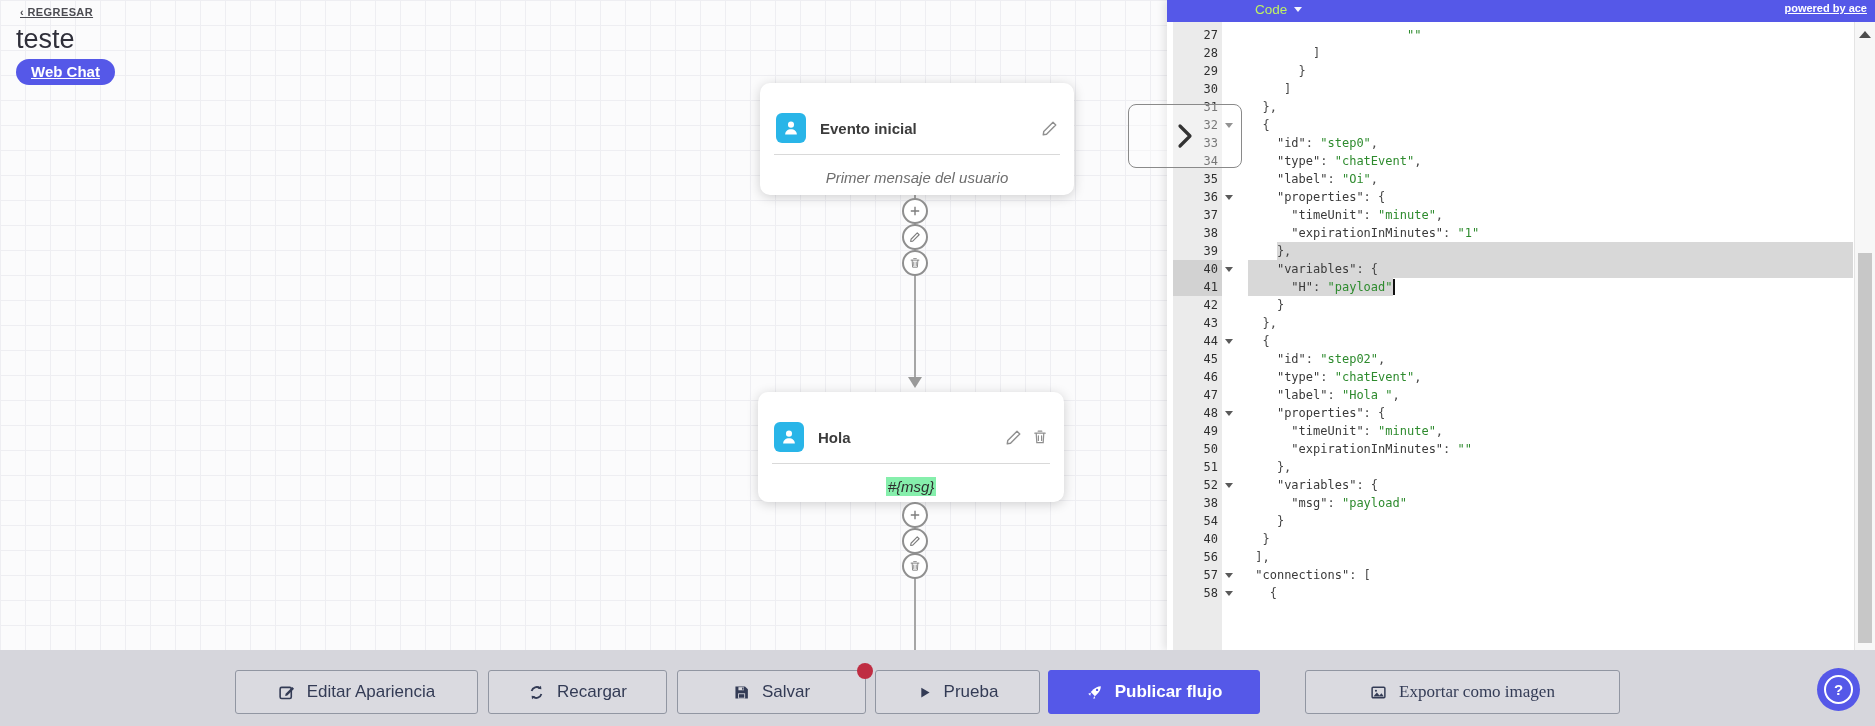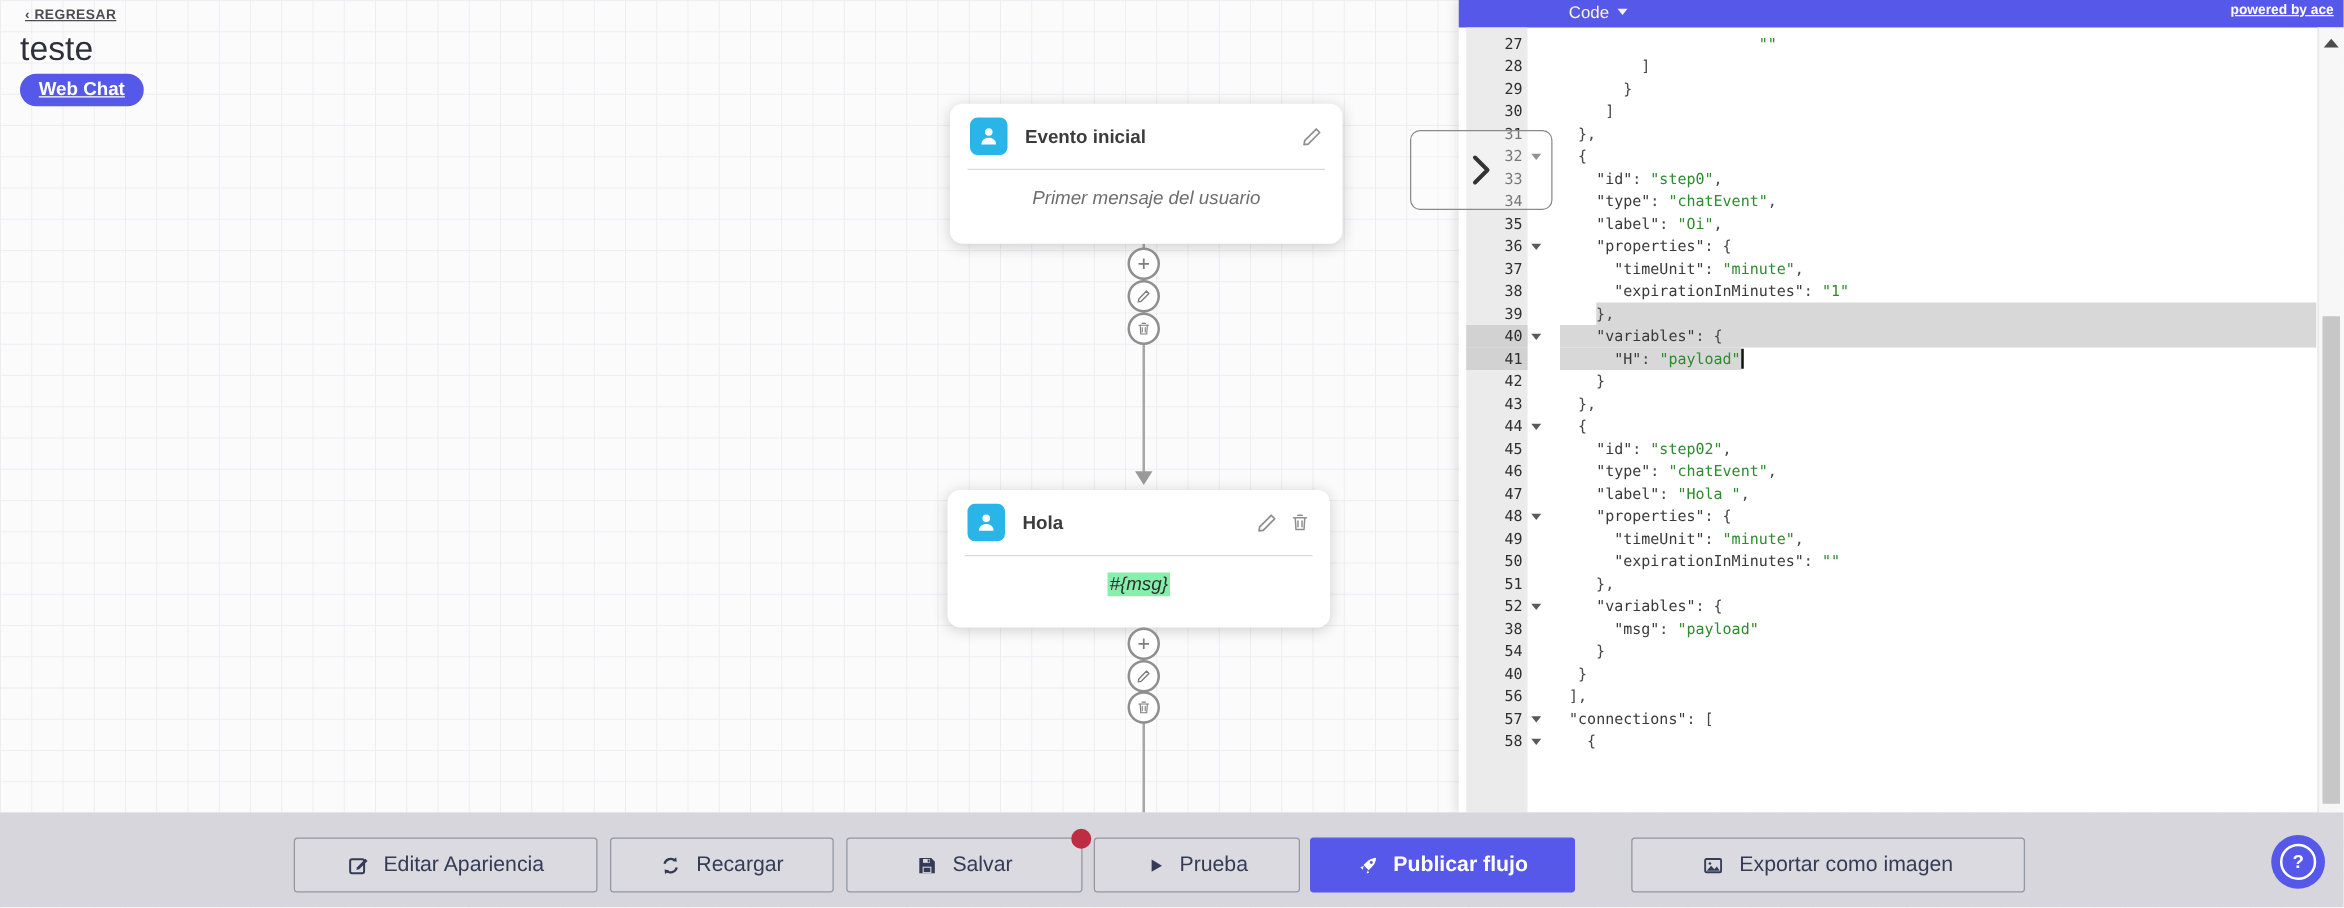--- a/index.html
+++ b/index.html
@@ -13,41 +13,41 @@
     background-size:25px 25px;}
   .back-link{position:absolute;left:20px;top:6px;font-size:11px;font-weight:bold;
     letter-spacing:.4px;color:#4c4c52;text-decoration:underline;cursor:pointer;}
   .flow-title{position:absolute;left:16px;top:24px;font-size:27px;font-weight:500;color:#2f2f3a;}
   .channel-badge{position:absolute;left:16px;top:59px;height:26px;line-height:26px;
     padding:0 15px;border-radius:14px;background:var(--accent);color:#fff;
     font-size:15px;font-weight:bold;text-decoration:underline;}
 
   .node{position:absolute;background:#fff;border-radius:10px;
     box-shadow:0 2px 12px rgba(0,0,0,.18);}
-  .node-head{display:flex;align-items:center;padding:11px 16px 11px 16px;justify-content:flex-end;}
+  .node-head{display:flex;align-items:center;padding:30px 16px 11px 16px;justify-content:flex-end;}
   .node-icon{width:30px;height:30px;border-radius:6px;background:var(--node-icon);
     display:flex;align-items:center;justify-content:center;flex:0 0 auto;}
   .node-title{margin-left:14px;font-size:15px;font-weight:bold;color:#3c3c3c;flex:1;}
   .node-act{color:#8f8f8f;margin-left:10px;cursor:pointer;display:flex;}
   .node-div{border-top:1px solid #d9d9d9;margin:0 14px;}
   .node-body{text-align:center;padding:14px 10px;font-size:15px;font-style:italic;color:#6e6e6e;}
   .hl{background:#86efac;color:#2e2e2e;padding:1px 2px;}
 
   .edge{position:absolute;width:2px;background:#a6a6a6;}
   .arrowhead{position:absolute;width:0;height:0;border-left:7px solid transparent;
     border-right:7px solid transparent;border-top:11px solid #9a9a9a;}
   .cbtn{position:absolute;width:26px;height:26px;box-sizing:border-box;border:2px solid #8f8f8f;
     border-radius:50%;background:#fff;display:flex;align-items:center;justify-content:center;
     color:#7e7e7e;cursor:pointer;}
 
   
   #editor{position:absolute;left:1167px;top:0;width:708px;height:650px;background:#fff;
     box-shadow:-3px 0 8px rgba(0,0,0,.10);}
   #editor-header{position:absolute;left:0;top:0;right:0;height:22px;background:var(--accent);}
-  .code-title{position:absolute;left:88px;top:2px;color:#fef9c3;font-size:13.5px;cursor:pointer;}
+  .code-title{position:absolute;left:88px;top:2px;color:#bef264;font-size:13.5px;cursor:pointer;}
   .code-title .tri{display:inline-block;margin-left:7px;vertical-align:2px;width:0;height:0;
     border-left:4px solid transparent;border-right:4px solid transparent;
     border-top:5px solid rgba(255,255,255,.95);}
   .powered{position:absolute;right:8px;top:2px;color:#fff;font-size:11px;font-weight:bold;
     text-decoration:underline;cursor:pointer;}
   #gutter-col{position:absolute;left:6px;top:22px;bottom:0;width:49px;background:#ebebeb;}
   #code-rows{position:absolute;left:0;top:26px;right:0;}
   .crow{position:relative;height:18px;}
   .cgut{position:absolute;left:6px;top:0;width:45px;height:18px;padding-right:4px;
     text-align:right;font:12px/18px "DejaVu Sans Mono",monospace;color:#2f2f2f;z-index:2;}
@@ -372,21 +372,21 @@
     </button>
     <button class="bbtn primary" style="left:1048px;width:212px;">
       <svg width="17" height="17" viewBox="0 0 16 16">
           <path d="M14 2c-2.9.2-5.2 1.3-6.9 3L4.5 7.6l3.9 3.9 2.6-2.6C12.7 7.2 13.8 4.9 14 2z" fill="#fff"></path>
           <circle cx="10.4" cy="5.6" r="1.1" fill="#5558e8"></circle>
           <path d="M4.6 8.2l-2.5 1 1.9 1.9z" fill="#fff"></path>
           <path d="M7.8 11.4l-1 2.5 1.9-.6z" fill="#fff"></path>
         </svg>
       <span>Publicar flujo</span>
     </button>
-    <button class="bbtn" style="left:1305px;width:315px;">
+    <button class="bbtn" style="left:1305px;width:315px;font-family:Liberation Serif, serif;">
       <svg width="17" height="17" viewBox="0 0 16 16">
           <rect x="2" y="3" width="12" height="10" rx="1" fill="none" stroke="currentColor" stroke-width="1.4"></rect>
           <circle cx="5.6" cy="6.4" r="1" fill="currentColor"></circle>
           <path d="M3.2 11.8l3.3-3.8 2.4 2.8 1.9-2.2 2.2 3.2z" fill="currentColor"></path>
         </svg>
       <span>Exportar como imagen</span>
     </button>
     <div id="help-fab">
       <span class="ring">
           <span>?</span>

